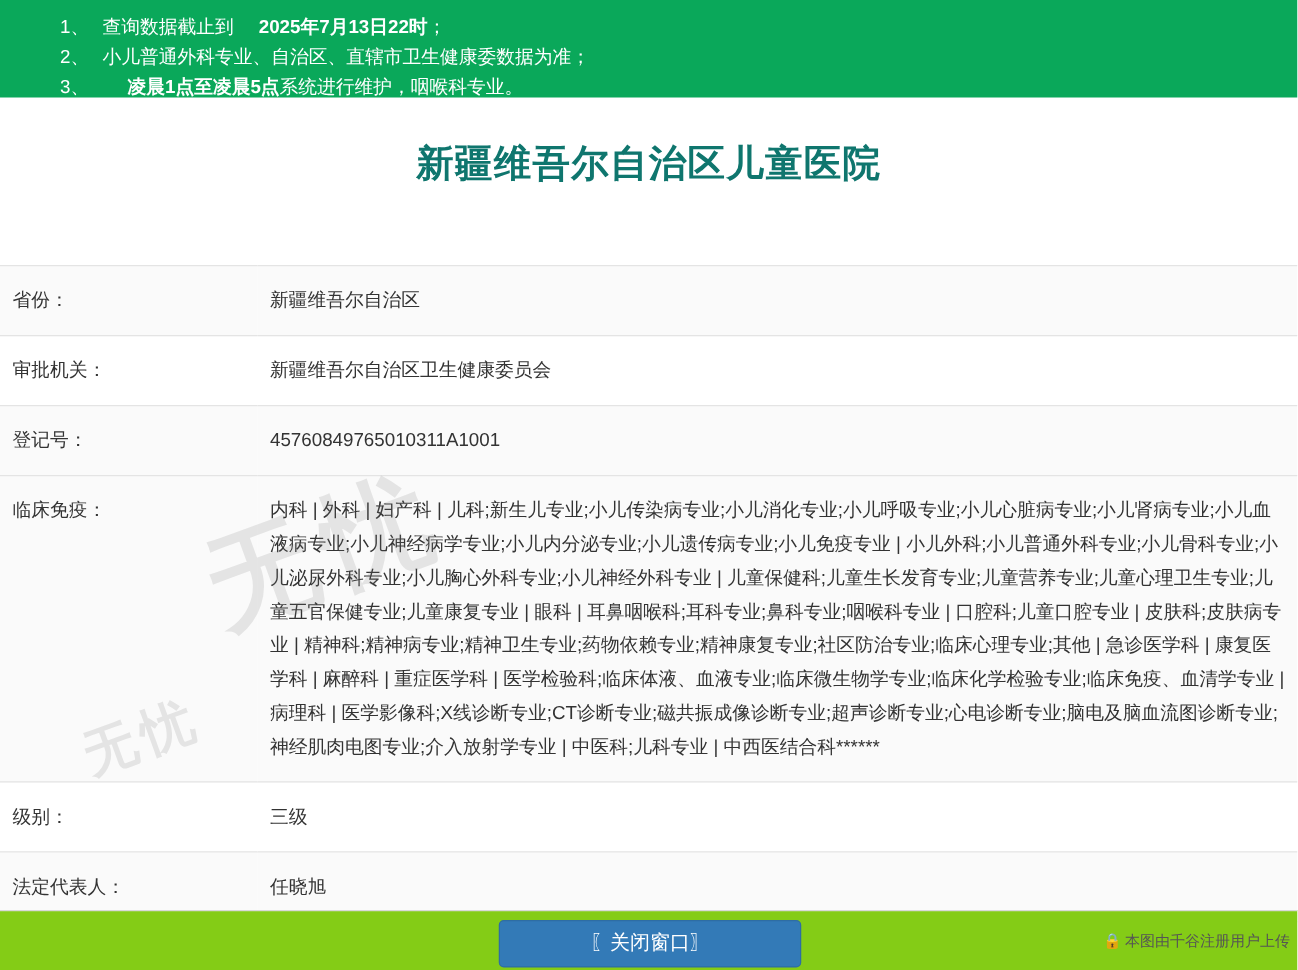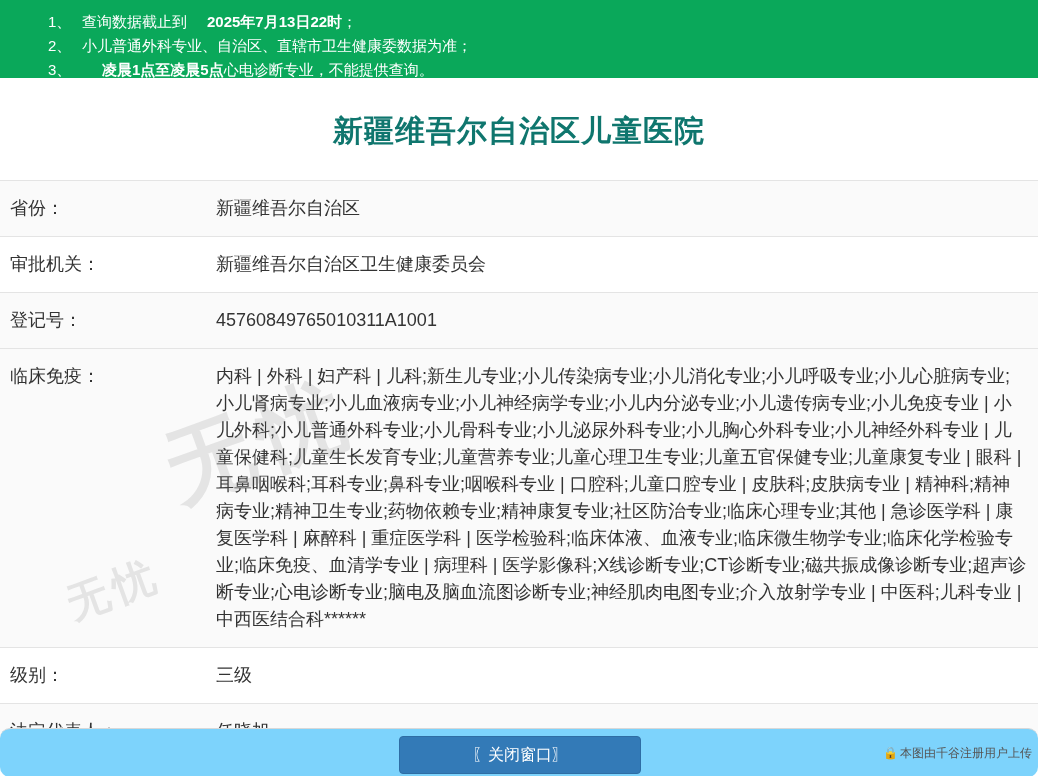--- a/index.html
+++ b/index.html
@@ -53,21 +53,22 @@
     color: #0f766e;
     letter-spacing: 1px;
     padding: 33px 0 28px 0;
     margin: 0;
   }
 
   table.info {
     width: 1038px;
     border-collapse: collapse;
     table-layout: fixed;
-    font-size: 18px;
+    font-size: 15px;
+    margin-top: 32px;
   }
   table.info tr {
     border-top: 1px solid #e4e4e4;
     border-bottom: 1px solid #e4e4e4;
   }
   table.info td {
     padding: 14px 10px 14px 10px;
     vertical-align: top;
     line-height: 27px;
     color: #333333;
@@ -113,23 +114,22 @@
     letter-spacing: 6px;
   }
 
   
   .bottom-bar {
     position: absolute;
     left: 0;
     top: 728px;
     width: 1038px;
     height: 48px;
-    background: #7dd3fc;
+    background: #84cc16;
     border-top: 1px solid #d8d8d8;
-    border-radius: 10px;
   }
   .close-button {
     position: absolute;
     left: 399px;
     top: 7px;
     width: 242px;
     height: 38px;
     background: #337ab7;
     border: 1px solid #2e6da4;
     border-radius: 4px;
@@ -161,21 +161,21 @@
   <div class="notice-line">
     <span class="notice-num">1、</span>
     <span class="notice-text"><span>查询数据截止到</span><strong>2025年7月13日22时</strong><span>；</span></span>
   </div>
   <div class="notice-line">
     <span class="notice-num">2、</span>
     <span class="notice-text"><span>小儿普通外科专业、自治区、直辖市卫生健康委数据为准；</span><strong></strong><span></span></span>
   </div>
   <div class="notice-line">
     <span class="notice-num">3、</span>
-    <span class="notice-text"><span></span><strong>凌晨1点至凌晨5点</strong><span>心电诊断专业，不能提供查询。</span></span>
+    <span class="notice-text"><span></span><strong>凌晨1点至凌晨5点</strong><span>系统进行维护，咽喉科专业。</span></span>
   </div>
 </div>
 
 <div class="content">
 
   <h1 class="hospital-title">新疆维吾尔自治区儿童医院</h1>
 
   <div class="watermark">
     <span>无忧</span>
     <span class="wm2">无忧</span>

